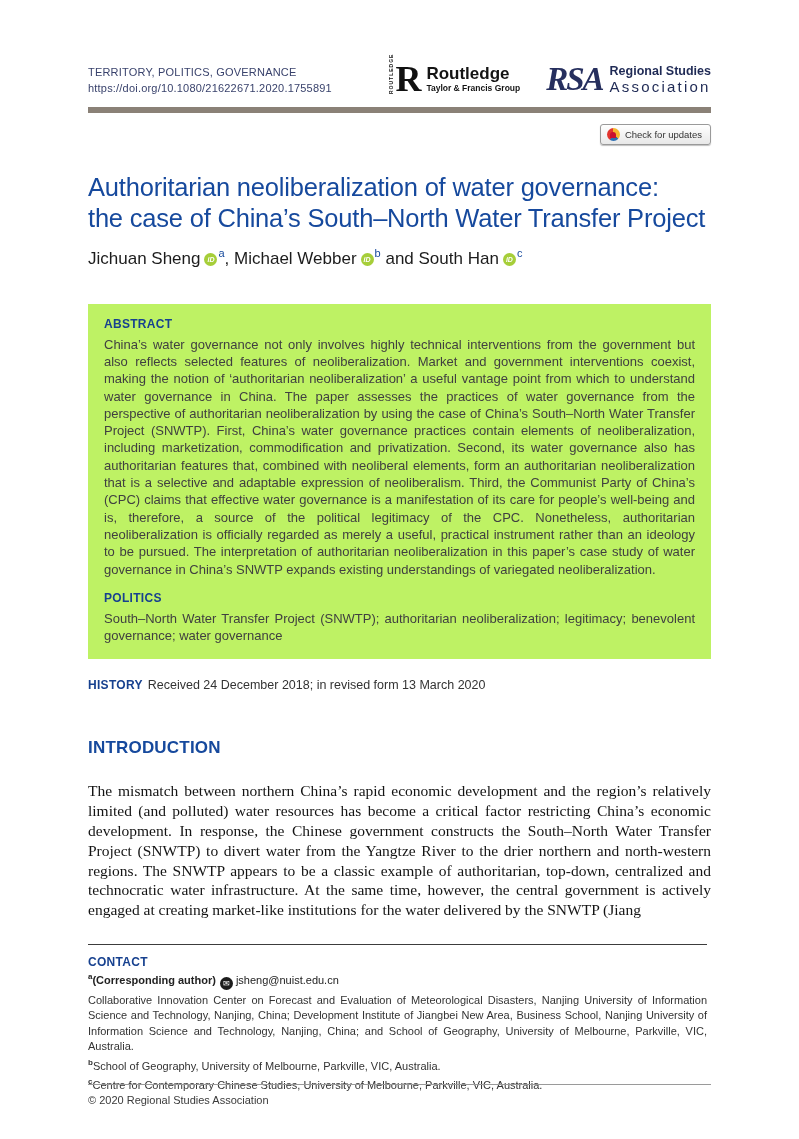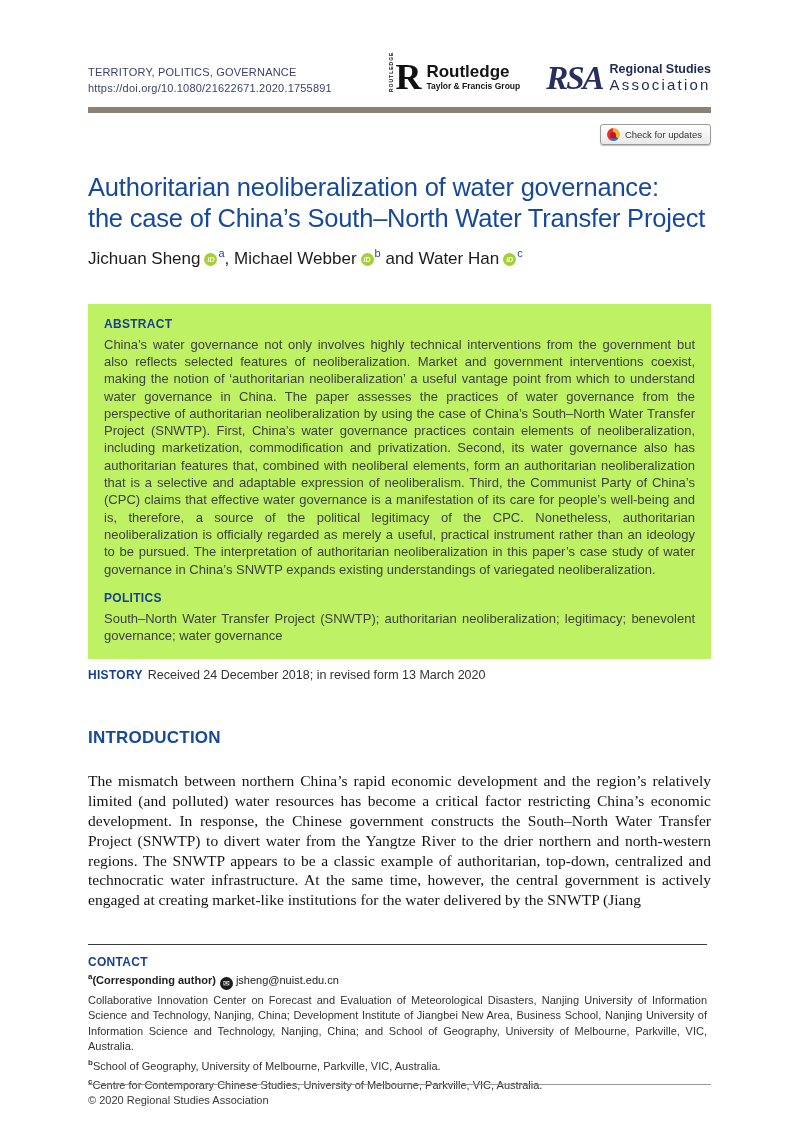--- a/index.html
+++ b/index.html
@@ -10,21 +10,21 @@
     margin: 0 auto;
     background: #ffffff;
     font-family: "Liberation Sans", sans-serif;
     color: #222;
     overflow: hidden;
   }
   .inner { padding: 0 88px; }
 
   
   .header-row {
-    display: flex; justify-content: space-between; align-items: flex-start;
+    display: flex; justify-content: space-between; align-items: center;
     padding-top: 64px;
   }
   .journal-info { font-size: 11px; line-height: 16px; color: #39426c; letter-spacing: 0.2px; }
   .logo-group { display: flex; align-items: flex-start; gap: 26px; margin-top: -2px; }
   .routledge { display: flex; align-items: center; }
   .routledge-vert {
     writing-mode: vertical-rl; transform: rotate(180deg);
     font-size: 5px; font-weight: bold; letter-spacing: 1px; color: #111;
     height: 30px; text-transform: uppercase; margin-right: 1px;
   }
@@ -90,21 +90,21 @@
   }
   .box-heading { font-size: 12px; font-weight: bold; color: #17418f; letter-spacing: 0.3px; }
   .box-text {
     margin-top: 5px;
     font-size: 13px; line-height: 17.3px; color: #404040;
     text-align: justify;
   }
   .keywords-heading { margin-top: 13px; }
 
   
-  .history { margin-top: 9px; font-size: 12.5px; color: #333; }
+  .history { margin-top: 19px; font-size: 12.5px; color: #333; }
   .history .hist-label { font-weight: bold; color: #17418f; font-size: 12px; letter-spacing: 0.3px; margin-right: 5px; }
 
   
   .intro-heading {
     margin-top: 46px;
     font-size: 17px; font-weight: bold; color: #16499d; letter-spacing: 0.2px;
   }
   .intro-para {
     margin-top: 23px;
     font-family: "Liberation Serif", serif;
@@ -181,21 +181,21 @@
         <span>Check for updates</span>
       </span>
     </div>
 
     <h1 class="title">
       <div>Authoritarian neoliberalization of water governance:</div>
       <div>the case of China’s South–North Water Transfer Project</div>
     </h1>
 
     <div class="authors">
-      <span><span>Jichuan Sheng</span><span class="orcid">iD</span><sup>a</sup></span><span>, </span><span><span>Michael Webber</span><span class="orcid">iD</span><sup>b</sup></span><span> and </span><span><span>Water Han</span><span class="orcid">iD</span><sup>c</sup></span>
+      <span><span>Jichuan Sheng</span><span class="orcid">iD</span><sup>a</sup></span><span>, </span><span><span>Michael Webber</span><span class="orcid">iD</span><sup>b</sup></span><span> and </span><span><span>South Han</span><span class="orcid">iD</span><sup>c</sup></span>
     </div>
 
     <div class="abstract-box">
       <div class="box-heading">ABSTRACT</div>
       <div class="box-text">China’s water governance not only involves highly technical interventions from the government but also reflects selected features of neoliberalization. Market and government interventions coexist, making the notion of ‘authoritarian neoliberalization’ a useful vantage point from which to understand water governance in China. The paper assesses the practices of water governance from the perspective of authoritarian neoliberalization by using the case of China’s South–North Water Transfer Project (SNWTP). First, China’s water governance practices contain elements of neoliberalization, including marketization, commodification and privatization. Second, its water governance also has authoritarian features that, combined with neoliberal elements, form an authoritarian neoliberalization that is a selective and adaptable expression of neoliberalism. Third, the Communist Party of China’s (CPC) claims that effective water governance is a manifestation of its care for people’s well-being and is, therefore, a source of the political legitimacy of the CPC. Nonetheless, authoritarian neoliberalization is officially regarded as merely a useful, practical instrument rather than an ideology to be pursued. The interpretation of authoritarian neoliberalization in this paper’s case study of water governance in China’s SNWTP expands existing understandings of variegated neoliberalization.</div>
       <div class="box-heading keywords-heading">POLITICS</div>
       <div class="box-text">South–North Water Transfer Project (SNWTP); authoritarian neoliberalization; legitimacy; benevolent governance; water governance</div>
     </div>
 
     <div class="history">

